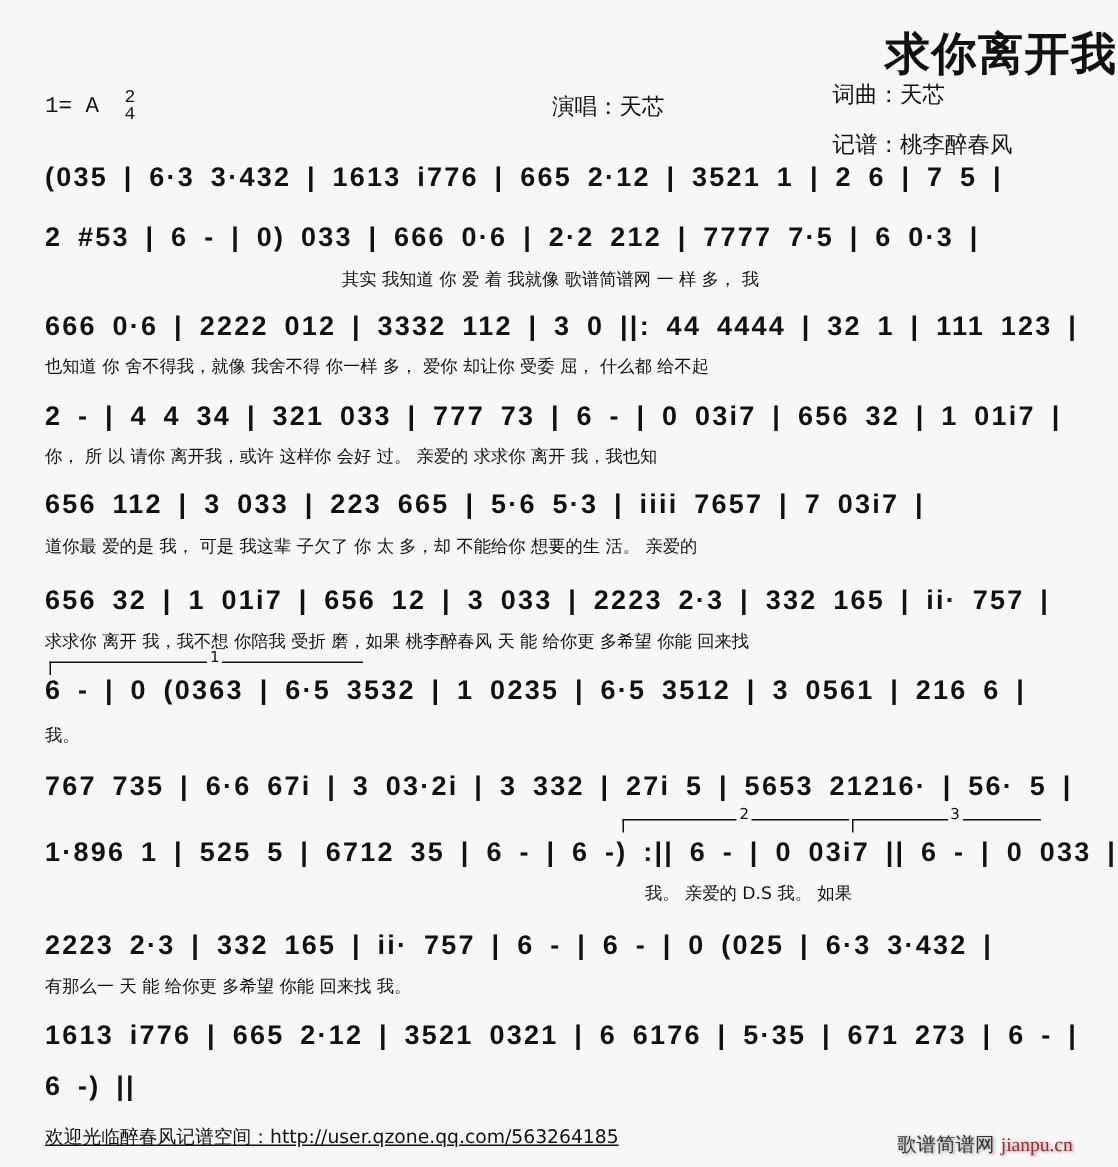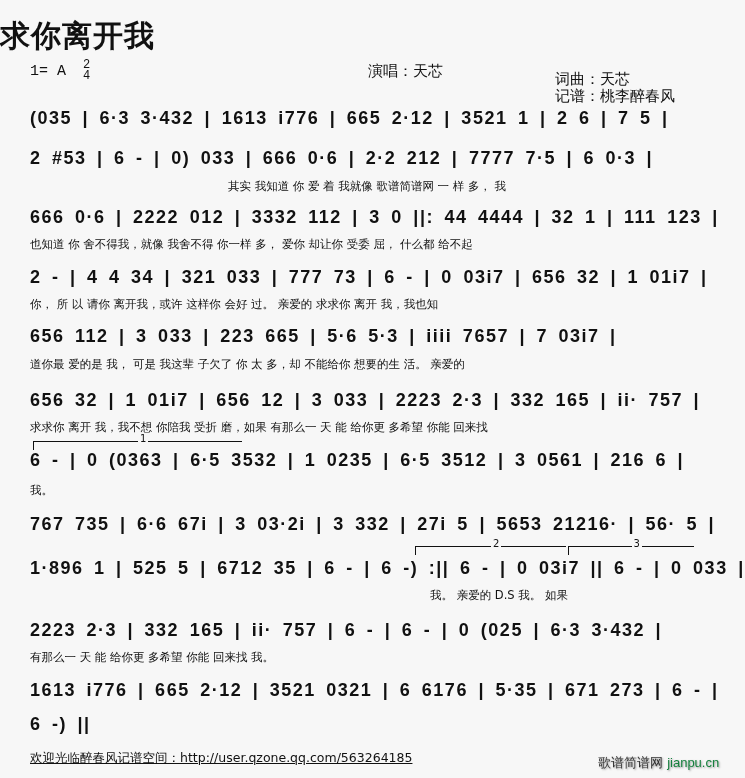--- a/index.html
+++ b/index.html
@@ -2,43 +2,43 @@
 <html><head>
 <meta charset="utf-8">
 <style>
   html, body { margin:0; padding:0; }
   body {
     width:745px; height:778px; position:relative; overflow:hidden;
     background:#f7f7f7;
     font-family:"DejaVu Sans", sans-serif; color:#111;
   }
   .title {
-    position:absolute; left:0; width:745px; top:16px; text-align:left;
+    position:absolute; left:0; width:745px; top:16px; text-align:right;
     font-family:"DejaVu Serif", serif; font-weight:bold; font-size:30px; letter-spacing:1px;
   }
   .meta { position:absolute; font-size:15px; }
   .key { left:30px; top:60px; font-family:Liberation Mono, monospace; }
   .frac { display:inline-block; vertical-align:middle; text-align:center; line-height:11px; font-size:12px; margin-left:8px; }
   .frac span { display:block; }
   .singer { left:368px; top:62px; }
-  .composer { left:555px; top:70px; }
+  .composer { left:555px; top:54px; }
   .arranger { left:555px; top:87px; }
 
   .row { position:absolute; left:30px; height:24px; white-space:nowrap; }
   .notes {
     position:absolute; left:0; top:0;
     font-family:"Liberation Sans", sans-serif; font-weight:bold; font-size:18px;
     letter-spacing:1.5px; word-spacing:4px; white-space:pre;text-align:center;
   }
   .lyrics {
     position:absolute; left:30px; font-size:11.5px; white-space:pre; color:#111;
   }
   .footer { position:absolute; left:30px; top:750px; font-size:12.5px;text-decoration:underline; }
   .watermark { position:absolute; left:598px; top:754px; font-size:13px; color:#333; text-shadow:1px 1px 2px #999; }
-  .watermark .brand { color:#15803d; font-family:Liberation Sans, sans-serif; }
+  .watermark .brand { color:#b91c1c; font-family:Liberation Serif, serif; }
   .volta { position:absolute; height:8px; border-top:1px solid #111; border-left:1px solid #111; }
   .volta span { position:absolute; top:-9px; left:50%; font-size:10px; background:#f7f7f7; padding:0 2px; }
 </style>
 </head>
 <body>
 
 <div class="title">求你离开我</div>
 
 <div class="meta key">
   <span>1= A</span>
@@ -71,21 +71,21 @@
 <div class="lyrics" style="top:297px">你， 所 以 请你 离开我，或许 这样你 会好 过。 亲爱的 求求你 离开 我，我也知</div>
 
 <div class="row" style="top:326px">
   <div class="notes">656 112 | 3 033 | 223 665 | 5·6 5·3 | iiii 7657 | 7 03i7 |</div>
 </div>
 <div class="lyrics" style="top:357px">道你最 爱的是 我， 可是 我这辈 子欠了 你 太 多，却 不能给你 想要的生 活。 亲爱的</div>
 
 <div class="row" style="top:390px">
   <div class="notes">656 32 | 1 01i7 | 656 12 | 3 033 | 2223 2·3 | 332 165 | ii· 757 |</div>
 </div>
-<div class="lyrics" style="top:420px">求求你 离开 我，我不想 你陪我 受折 磨，如果 有那么一 天 能 给你更 多希望 你能 回来找</div>
+<div class="lyrics" style="top:420px">求求你 离开 我，我不想 你陪我 受折 磨，如果 桃李醉春风 天 能 给你更 多希望 你能 回来找</div>
 
 <div class="volta" style="left:33px;top:441px;width:208px">
   <span>1</span>
 </div>
 
 <div class="row" style="top:450px">
   <div class="notes">6 - | 0 (0363 | 6·5 3532 | 1 0235 | 6·5 3512 | 3 0561 | 216 6 |</div>
 </div>
 <div class="lyrics" style="top:483px">我。</div>
 

